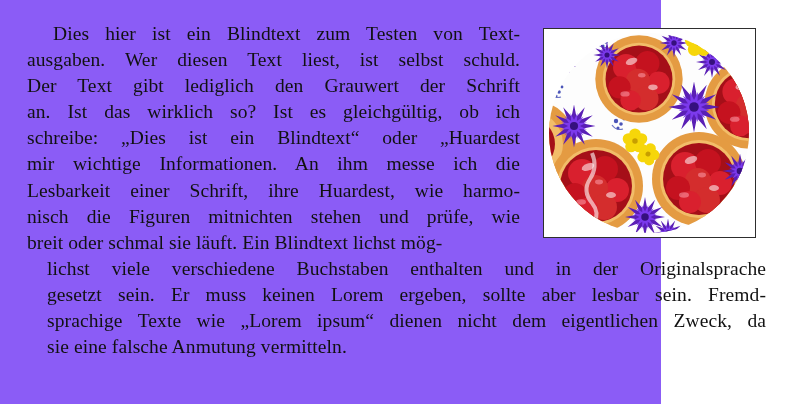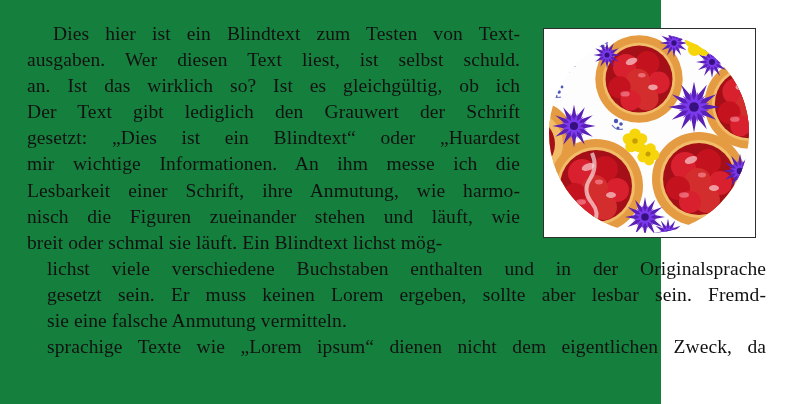--- a/index.html
+++ b/index.html
@@ -2,21 +2,21 @@
 <html style="--crust: #e49b42; --crust_light: #f2bd69; --berry: #c5121f; --berry_bright: #d9202e; --berry_dark: #a50f18; --purple: #5a1fb5; --purple_light: #7c3aed; --yellow: #f6d60a; --plate_blue: #4a54b8; --glaze: #ffffff; --frame_border: #2e2e2e;"><head>
 <meta charset="utf-8">
 <style>
   html, body { margin: 0; padding: 0; background: #ffffff; }
   body {
     width: 798px; height: 404px;
     font-family: "Liberation Serif", "DejaVu Serif", serif;
     color: #111111;
     overflow: hidden;
   }
-  .page { position: relative; width: 661px; height: 404px; background: #15803d; }
+  .page { position: relative; width: 661px; height: 404px; background: #8b5cf6; }
 
   .textcol { position: absolute; left: 27px; top: 21px; }
   .line {
     font-size: 19.5px;
     line-height: 26.1px;
     height: 26.1px;
     white-space: nowrap;
     letter-spacing: 0.1px;
   }
   .justify {
@@ -58,31 +58,31 @@
   .plate { fill: #fdfdfd; }
 </style>
 </head>
 <body>
 
 <div class="page">
 
   <div class="textcol">
     <div class="line narrow justify indent">Dies hier ist ein Blindtext zum Testen von Text-</div>
     <div class="line narrow justify">ausgaben. Wer diesen Text liest, ist selbst schuld.</div>
+    <div class="line narrow justify">Der Text gibt lediglich den Grauwert der Schrift</div>
     <div class="line narrow justify">an. Ist das wirklich so? Ist es gleichgültig, ob ich</div>
-    <div class="line narrow justify">Der Text gibt lediglich den Grauwert der Schrift</div>
-    <div class="line narrow justify">gesetzt: „Dies ist ein Blindtext“ oder „Huardest</div>
+    <div class="line narrow justify">schreibe: „Dies ist ein Blindtext“ oder „Huardest</div>
     <div class="line narrow justify">mir wichtige Informationen. An ihm messe ich die</div>
-    <div class="line narrow justify">Lesbarkeit einer Schrift, ihre Anmutung, wie harmo-</div>
-    <div class="line narrow justify">nisch die Figuren zueinander stehen und läuft, wie</div>
+    <div class="line narrow justify">Lesbarkeit einer Schrift, ihre Huardest, wie harmo-</div>
+    <div class="line narrow justify">nisch die Figuren mitnichten stehen und prüfe, wie</div>
     <div class="line narrow">breit oder schmal sie läuft. Ein Blindtext lichst mög-</div>
     <div class="line wide justify">lichst viele verschiedene Buchstaben enthalten und in der Originalsprache</div>
     <div class="line wide justify">gesetzt sein. Er muss keinen Lorem ergeben, sollte aber lesbar sein. Fremd-</div>
+    <div class="line wide justify">sprachige Texte wie „Lorem ipsum“ dienen nicht dem eigentlichen Zweck, da</div>
     <div class="line wide">sie eine falsche Anmutung vermitteln.</div>
-    <div class="line wide justify">sprachige Texte wie „Lorem ipsum“ dienen nicht dem eigentlichen Zweck, da</div>
   </div>
 
   <figure class="wrapfig">
     <svg width="211" height="208" viewBox="0 0 211 208" xmlns="http://www.w3.org/2000/svg">
       <defs>
         <clipPath id="photoClip">
             <circle cx="105" cy="104" r="100"></circle>
           </clipPath>
 
         <g id="tart">

